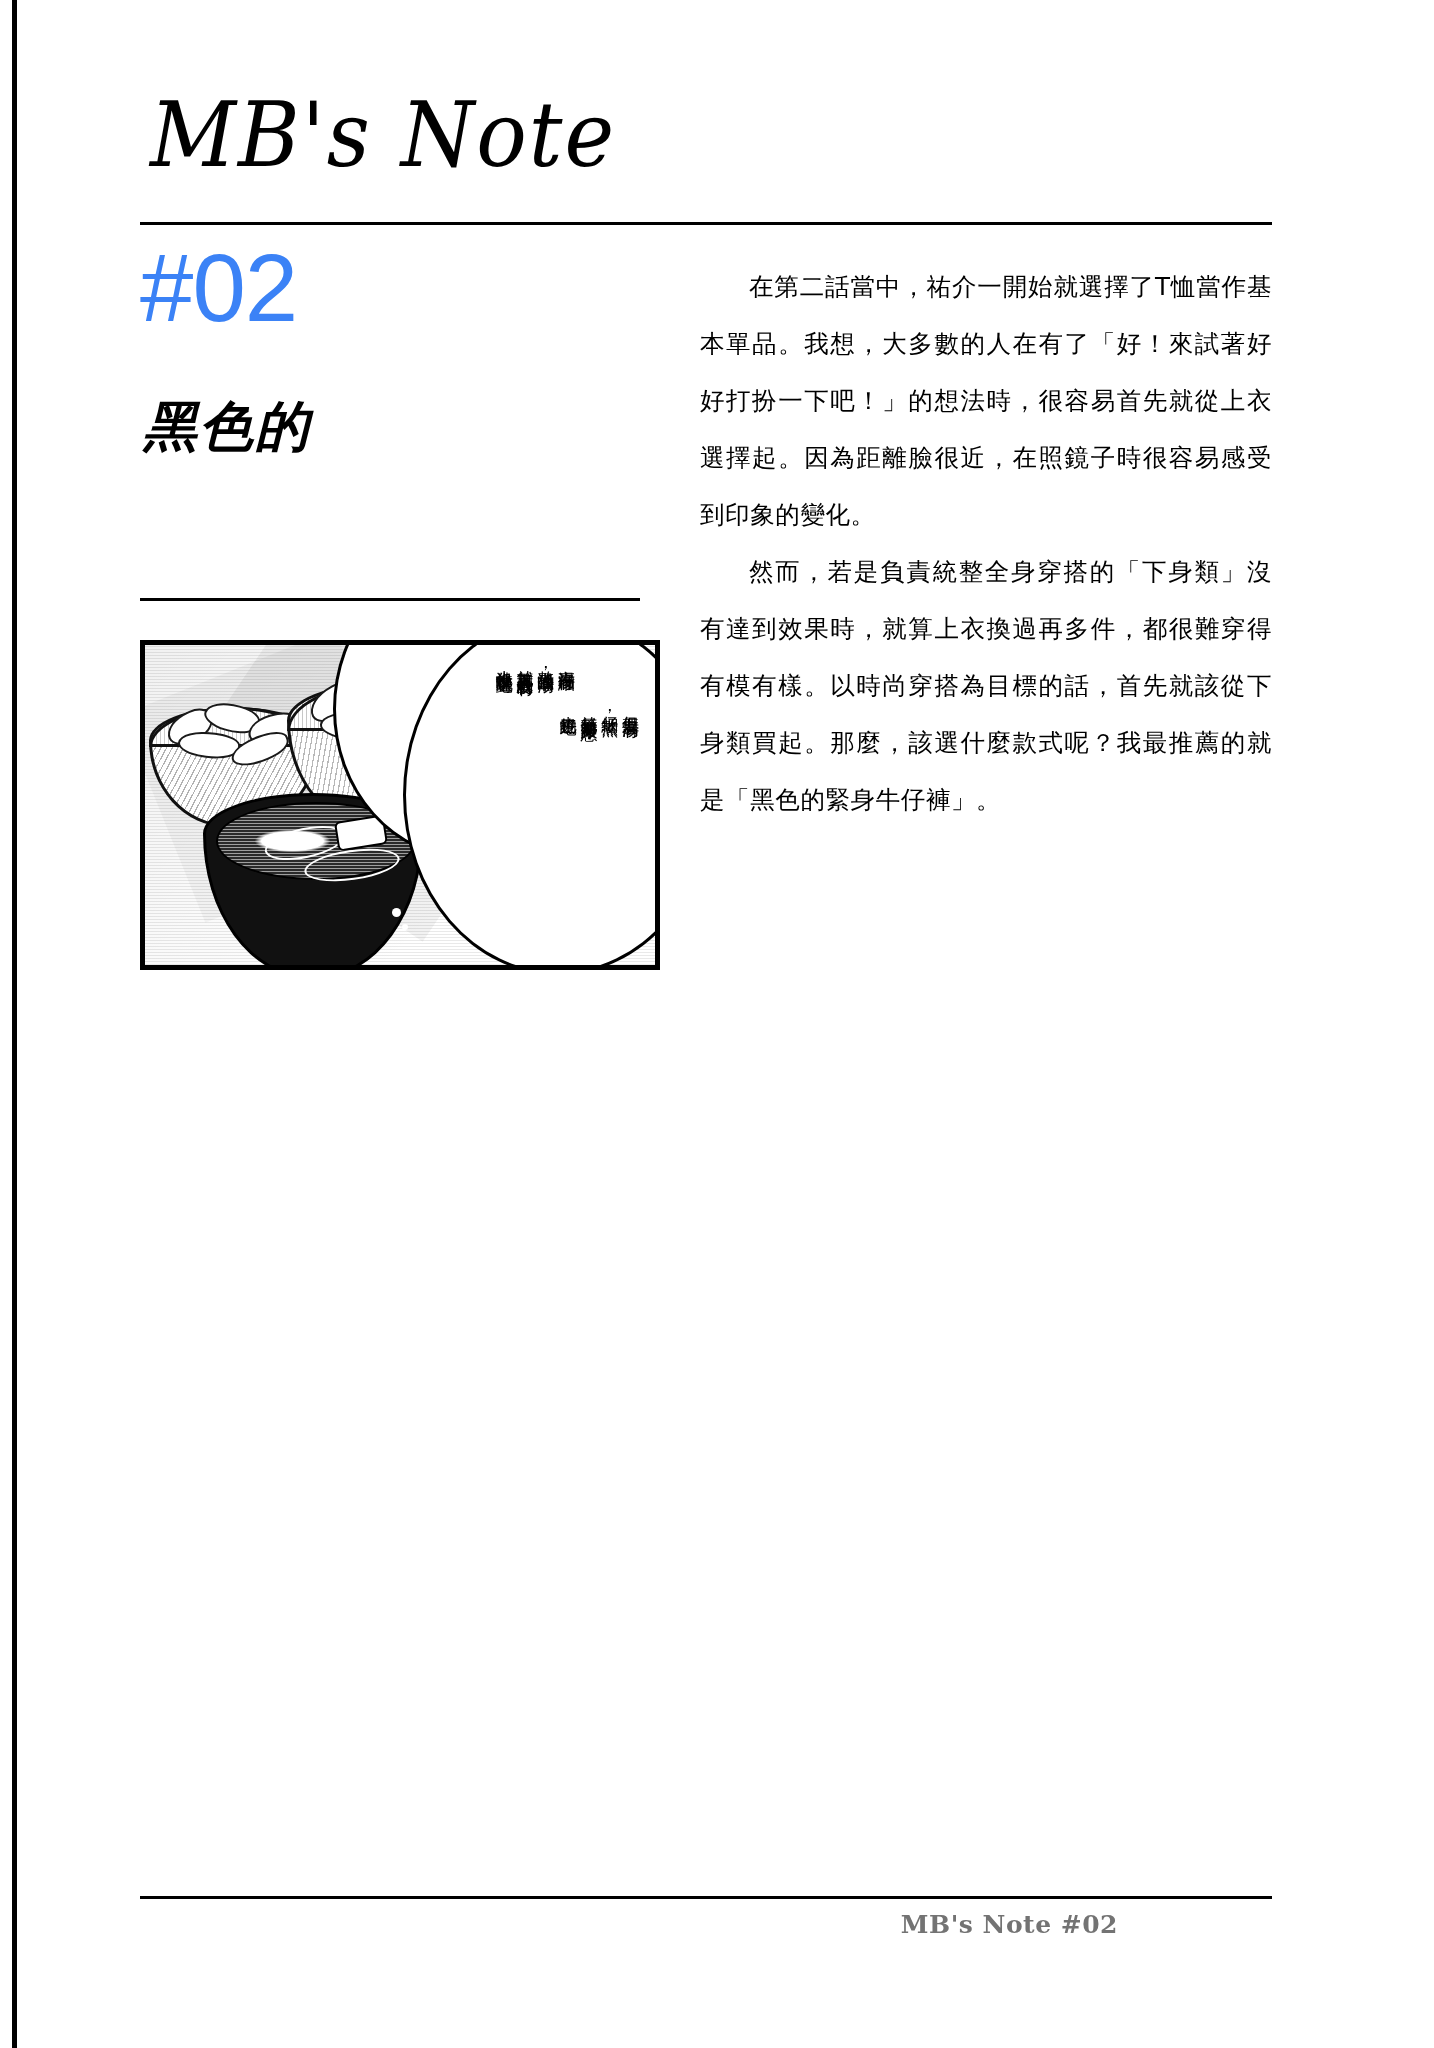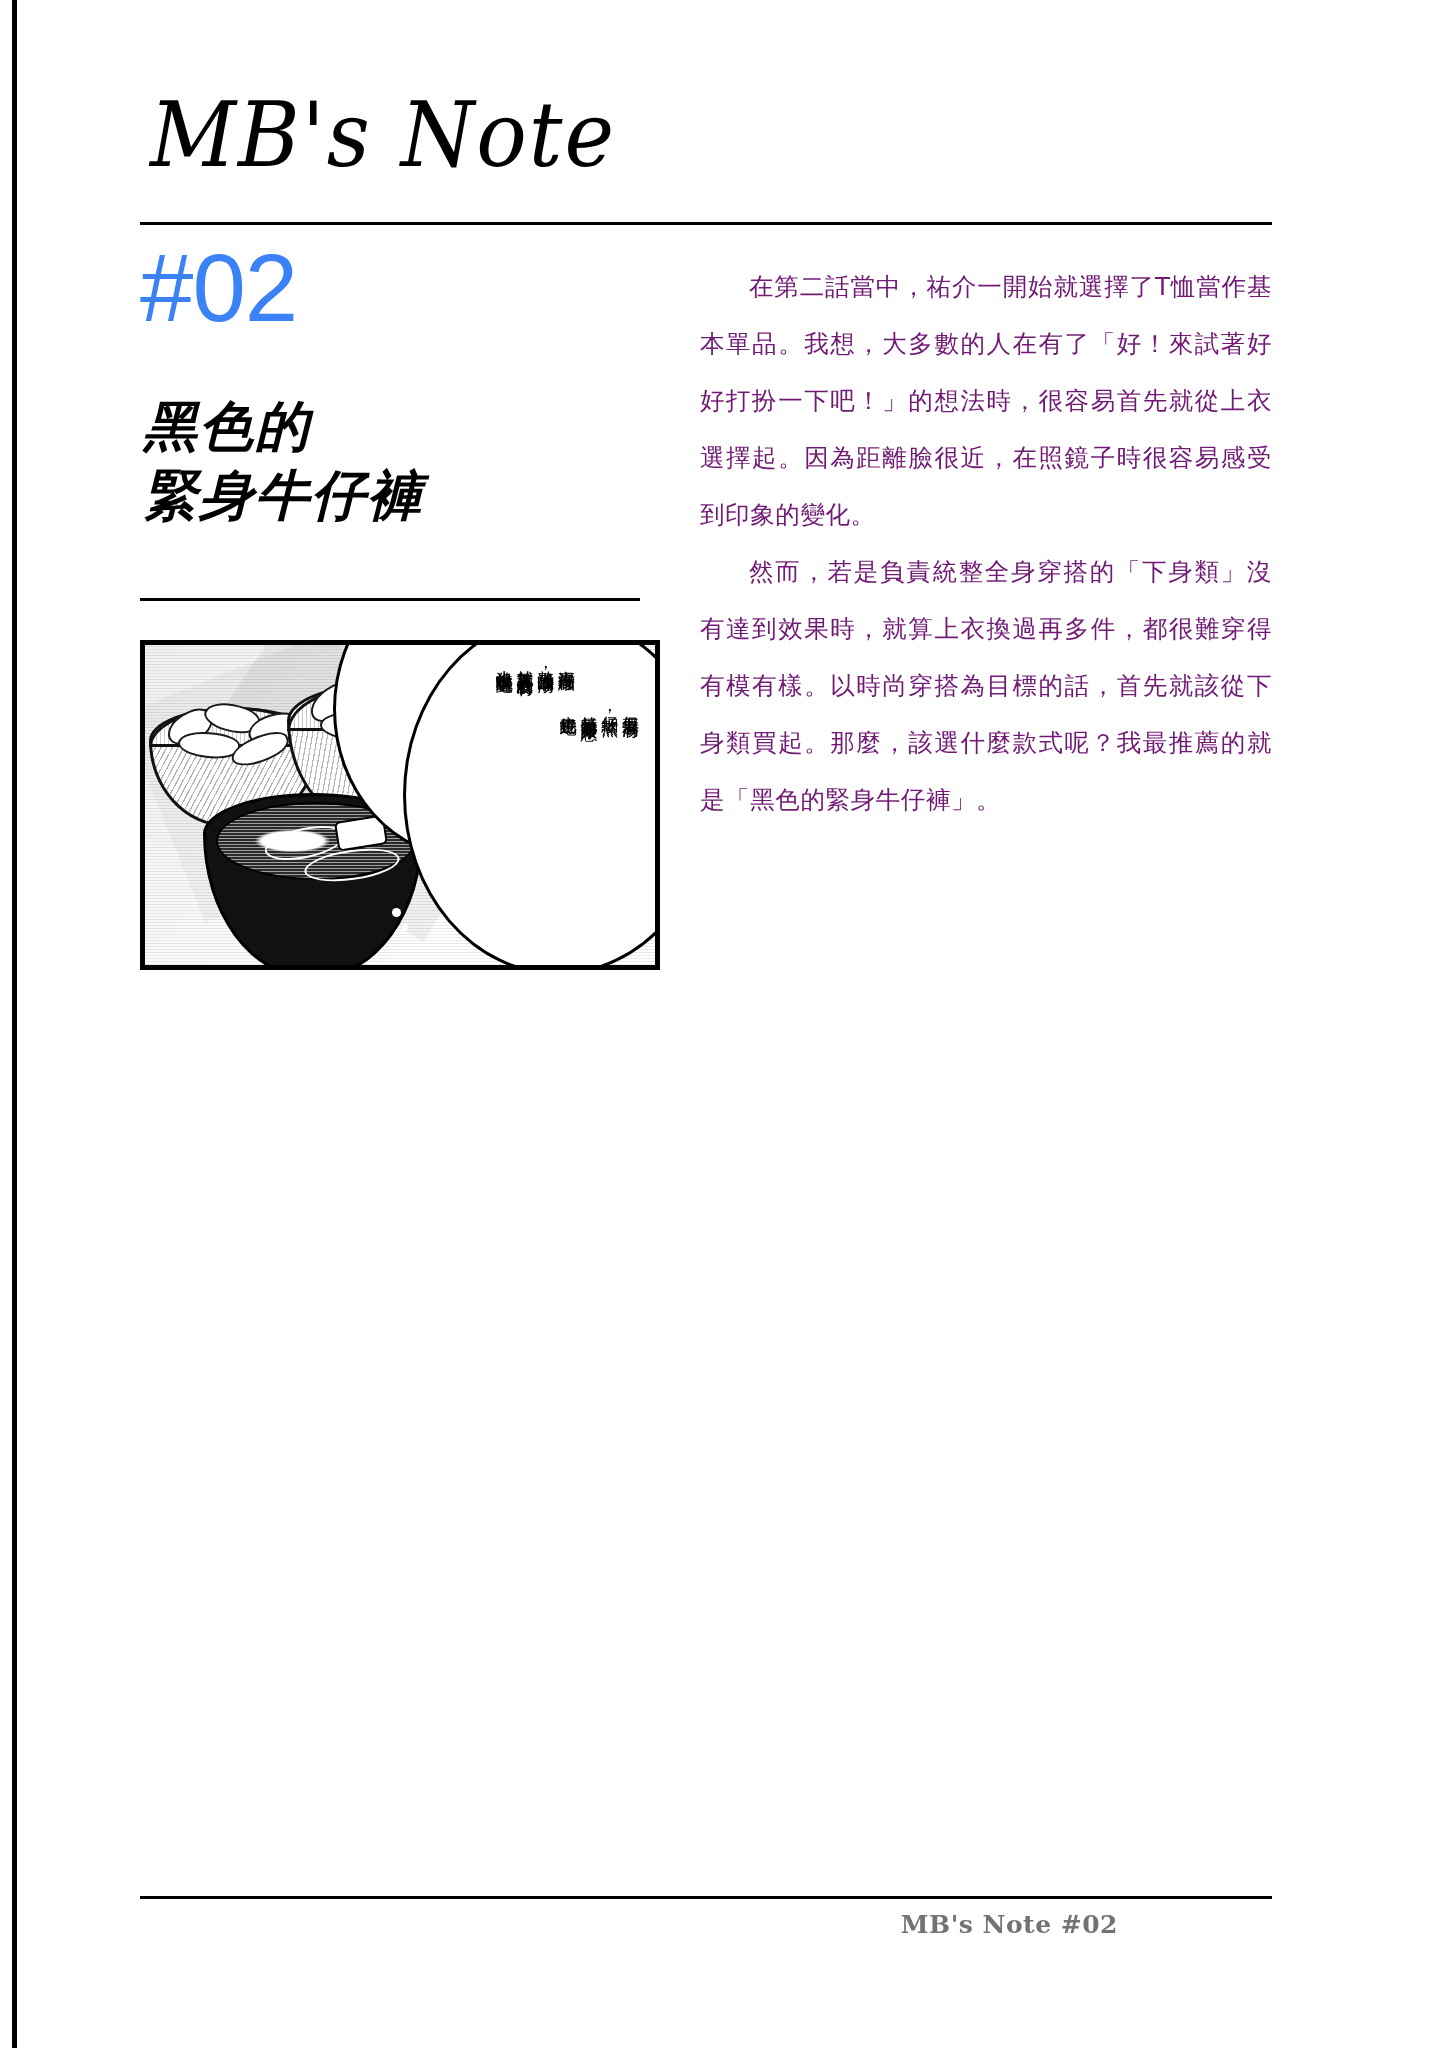--- a/index.html
+++ b/index.html
@@ -280,21 +280,21 @@
     left: 700px;
     top: 258px;
     width: 572px;
   }
   .body-col p {
     margin: 0;
     font-family: "DejaVu Sans", sans-serif;
     font-size: 24.5px;
     line-height: 57px;
     letter-spacing: 0.6px;
-    color: #701a75;
+    color: #000000;
     text-align: justify;
     text-indent: 2em;
     text-justify: inter-character;
   }
 
   
   .footer-rule {
     position: absolute;
     left: 140px;
     top: 1896px;
@@ -324,21 +324,20 @@
 
   <div class="left-col">
     <div class="script-title">MB's Note</div>
   </div>
   <div class="title-rule"></div>
 
   <div class="issue-no">#02</div>
 
   <div class="cn-title">
     <div>黑色的</div>
-    <div>緊身牛仔褲</div>
   </div>
 
   <div class="sub-rule"></div>
 
   <div class="panel">
     <div class="panel-inner">
       <div class="bg-wedge"></div>
       <div class="bg-wedge2"></div>
 
       <div class="bowl bowl-back">

